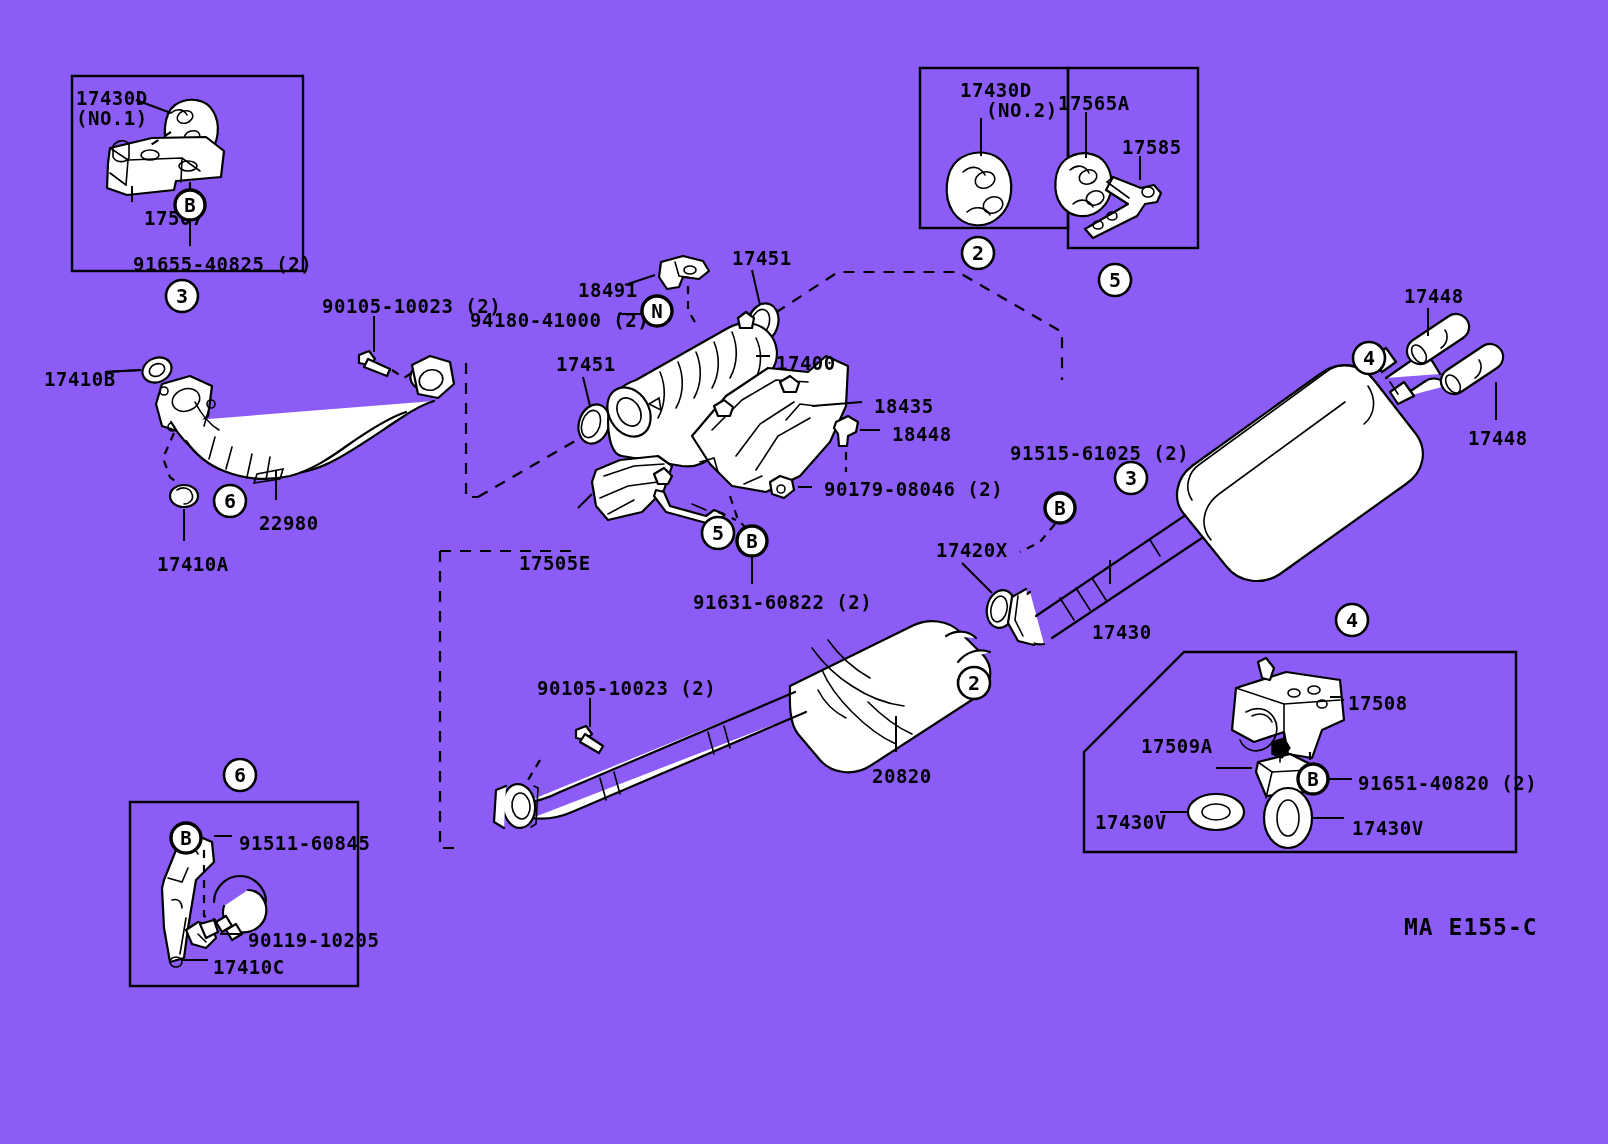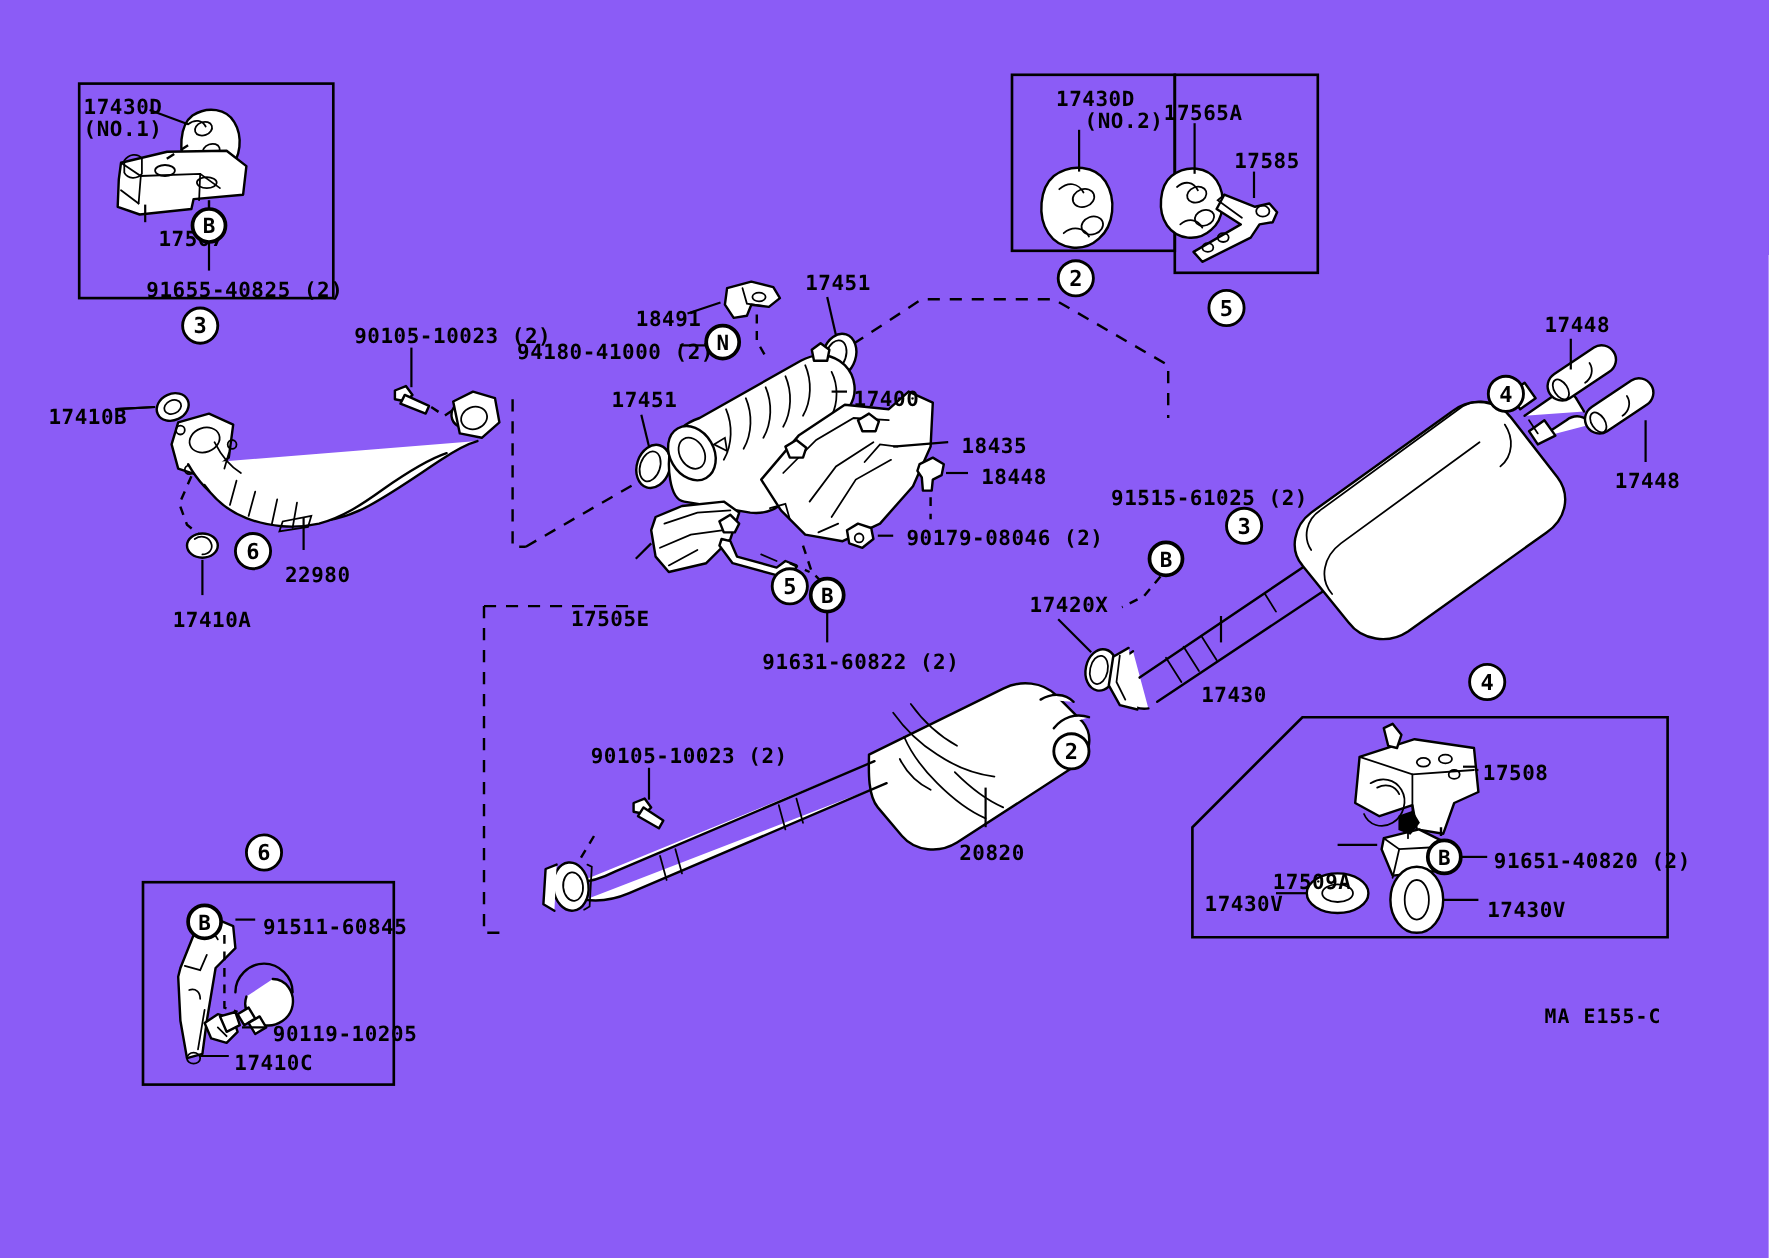--- a/index.html
+++ b/index.html
@@ -22,21 +22,21 @@
     font-size:19px;
     font-weight:bold;
     letter-spacing:0.5px;
     white-space:pre;
     color:#000;
     line-height:1.12;
   }
   .code{
     position:absolute;
     font-family:"DejaVu Sans Mono","Liberation Mono",monospace;
-    font-size:18px;
+    font-size:23px;
     font-weight:bold;
     letter-spacing:1px;
     color:#000;
   }
 </style>
 </head>
 <body>
 
 <div id="sheet">
 
@@ -432,21 +432,21 @@
   <div class="lbl" style="left:1010px;top:443px;">91515-61025 (2)</div>
   <div class="lbl" style="left:936px; top:540px;">17420X</div>
   <div class="lbl" style="left:1092px;top:622px;">17430</div>
   <div class="lbl" style="left:1404px;top:286px;">17448</div>
   <div class="lbl" style="left:1468px;top:428px;">17448</div>
 
   <div class="lbl" style="left:537px; top:678px;">90105-10023 (2)</div>
   <div class="lbl" style="left:872px; top:766px;">20820</div>
 
   <div class="lbl" style="left:1348px;top:693px;">17508</div>
-  <div class="lbl" style="left:1141px;top:792px;margin-left:16px;">17509A</div>
+  <div class="lbl" style="left:1141px;top:736px;">17509A</div>
   <div class="lbl" style="left:1358px;top:773px;">91651-40820 (2)</div>
   <div class="lbl" style="left:1095px;top:812px;">17430V</div>
   <div class="lbl" style="left:1352px;top:818px;">17430V</div>
 
   <div class="lbl" style="left:239px; top:833px;">91511-60845</div>
   <div class="lbl" style="left:248px; top:930px;">90119-10205</div>
   <div class="lbl" style="left:213px; top:957px;">17410C</div>
 
   <div class="code" style="left:1404px;top:914px;">MA E155-C</div>
 

